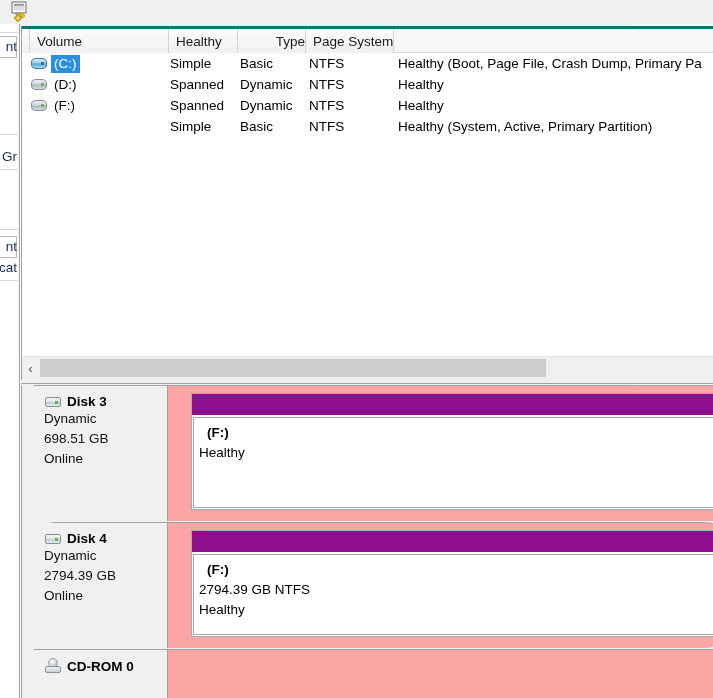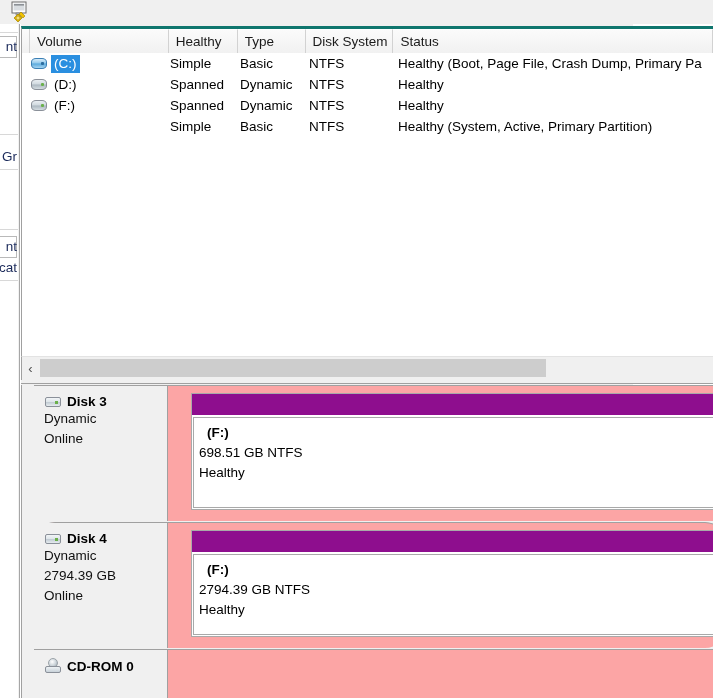--- a/index.html
+++ b/index.html
@@ -188,23 +188,22 @@
       <div class="side-divider" style="top: 205px;"></div>
       <div class="side-divider" style="top: 256px;"></div>
     </div>
   <div class="sidebar-edge"></div>
 
   <div class="list-pane">
     <div class="hdr-row">
       <div class="hdr-grip"></div>
     <div class="hdr-cell" style="width: 139px; margin-left: 8px;">Volume</div>
         <div class="hdr-cell" style="width: 69px;">Healthy</div>
-        <div class="hdr-cell" style="width: 68px;">Type</div>
-        <div class="hdr-cell" style="width: 88px;">Disk System</div>
-        <div class="hdr-cell" style="width: 320px;">Status</div>
+        <div class="hdr-cell" style="width: 68px; text-align: right;">Type</div>
+        <div class="hdr-cell" style="width: 88px;">Page System</div>
       </div>
     <div class="rows">
         <div class="vrow" style="position: relative;">
           <div class="vcell vol-cell" style="position: absolute; left: 8px; width: 139px;">
             <span class="vol-icon">
               <span class="drv blue">
                 <span class="led"></span>
               </span>
             </span>
             <span class="vol-label sel">(C:)</span>
@@ -262,28 +261,28 @@
         <div class="disk-info">
           <div class="disk-title">
             <span class="disk-glyph">
               <span class="dg">
                 <span class="led"></span>
               </span>
             </span>
             <span>Disk 3</span>
           </div>
           <div class="disk-line">Dynamic</div>
+          <div class="disk-line">698.51 GB</div>
           <div class="disk-line">Online</div>
         </div>
         <div class="disk-area">
           <div class="part" style="left: 17px; width: 525px; height: 117px;">
             <div class="part-bar" style="background: rgb(142, 14, 142);"></div>
             <div class="part-body">
               <div class="part-line bold">(F:)</div>
-              <div class="part-line">698.51 GB NTFS</div>
               <div class="part-line">Healthy</div>
             </div>
           </div>
         </div>
       </div>
       <div class="disk-block" style="top: 137px; height: 126px; border-radius: 21px;">
         <div class="disk-info">
           <div class="disk-title">
             <span class="disk-glyph">
               <span class="dg">

